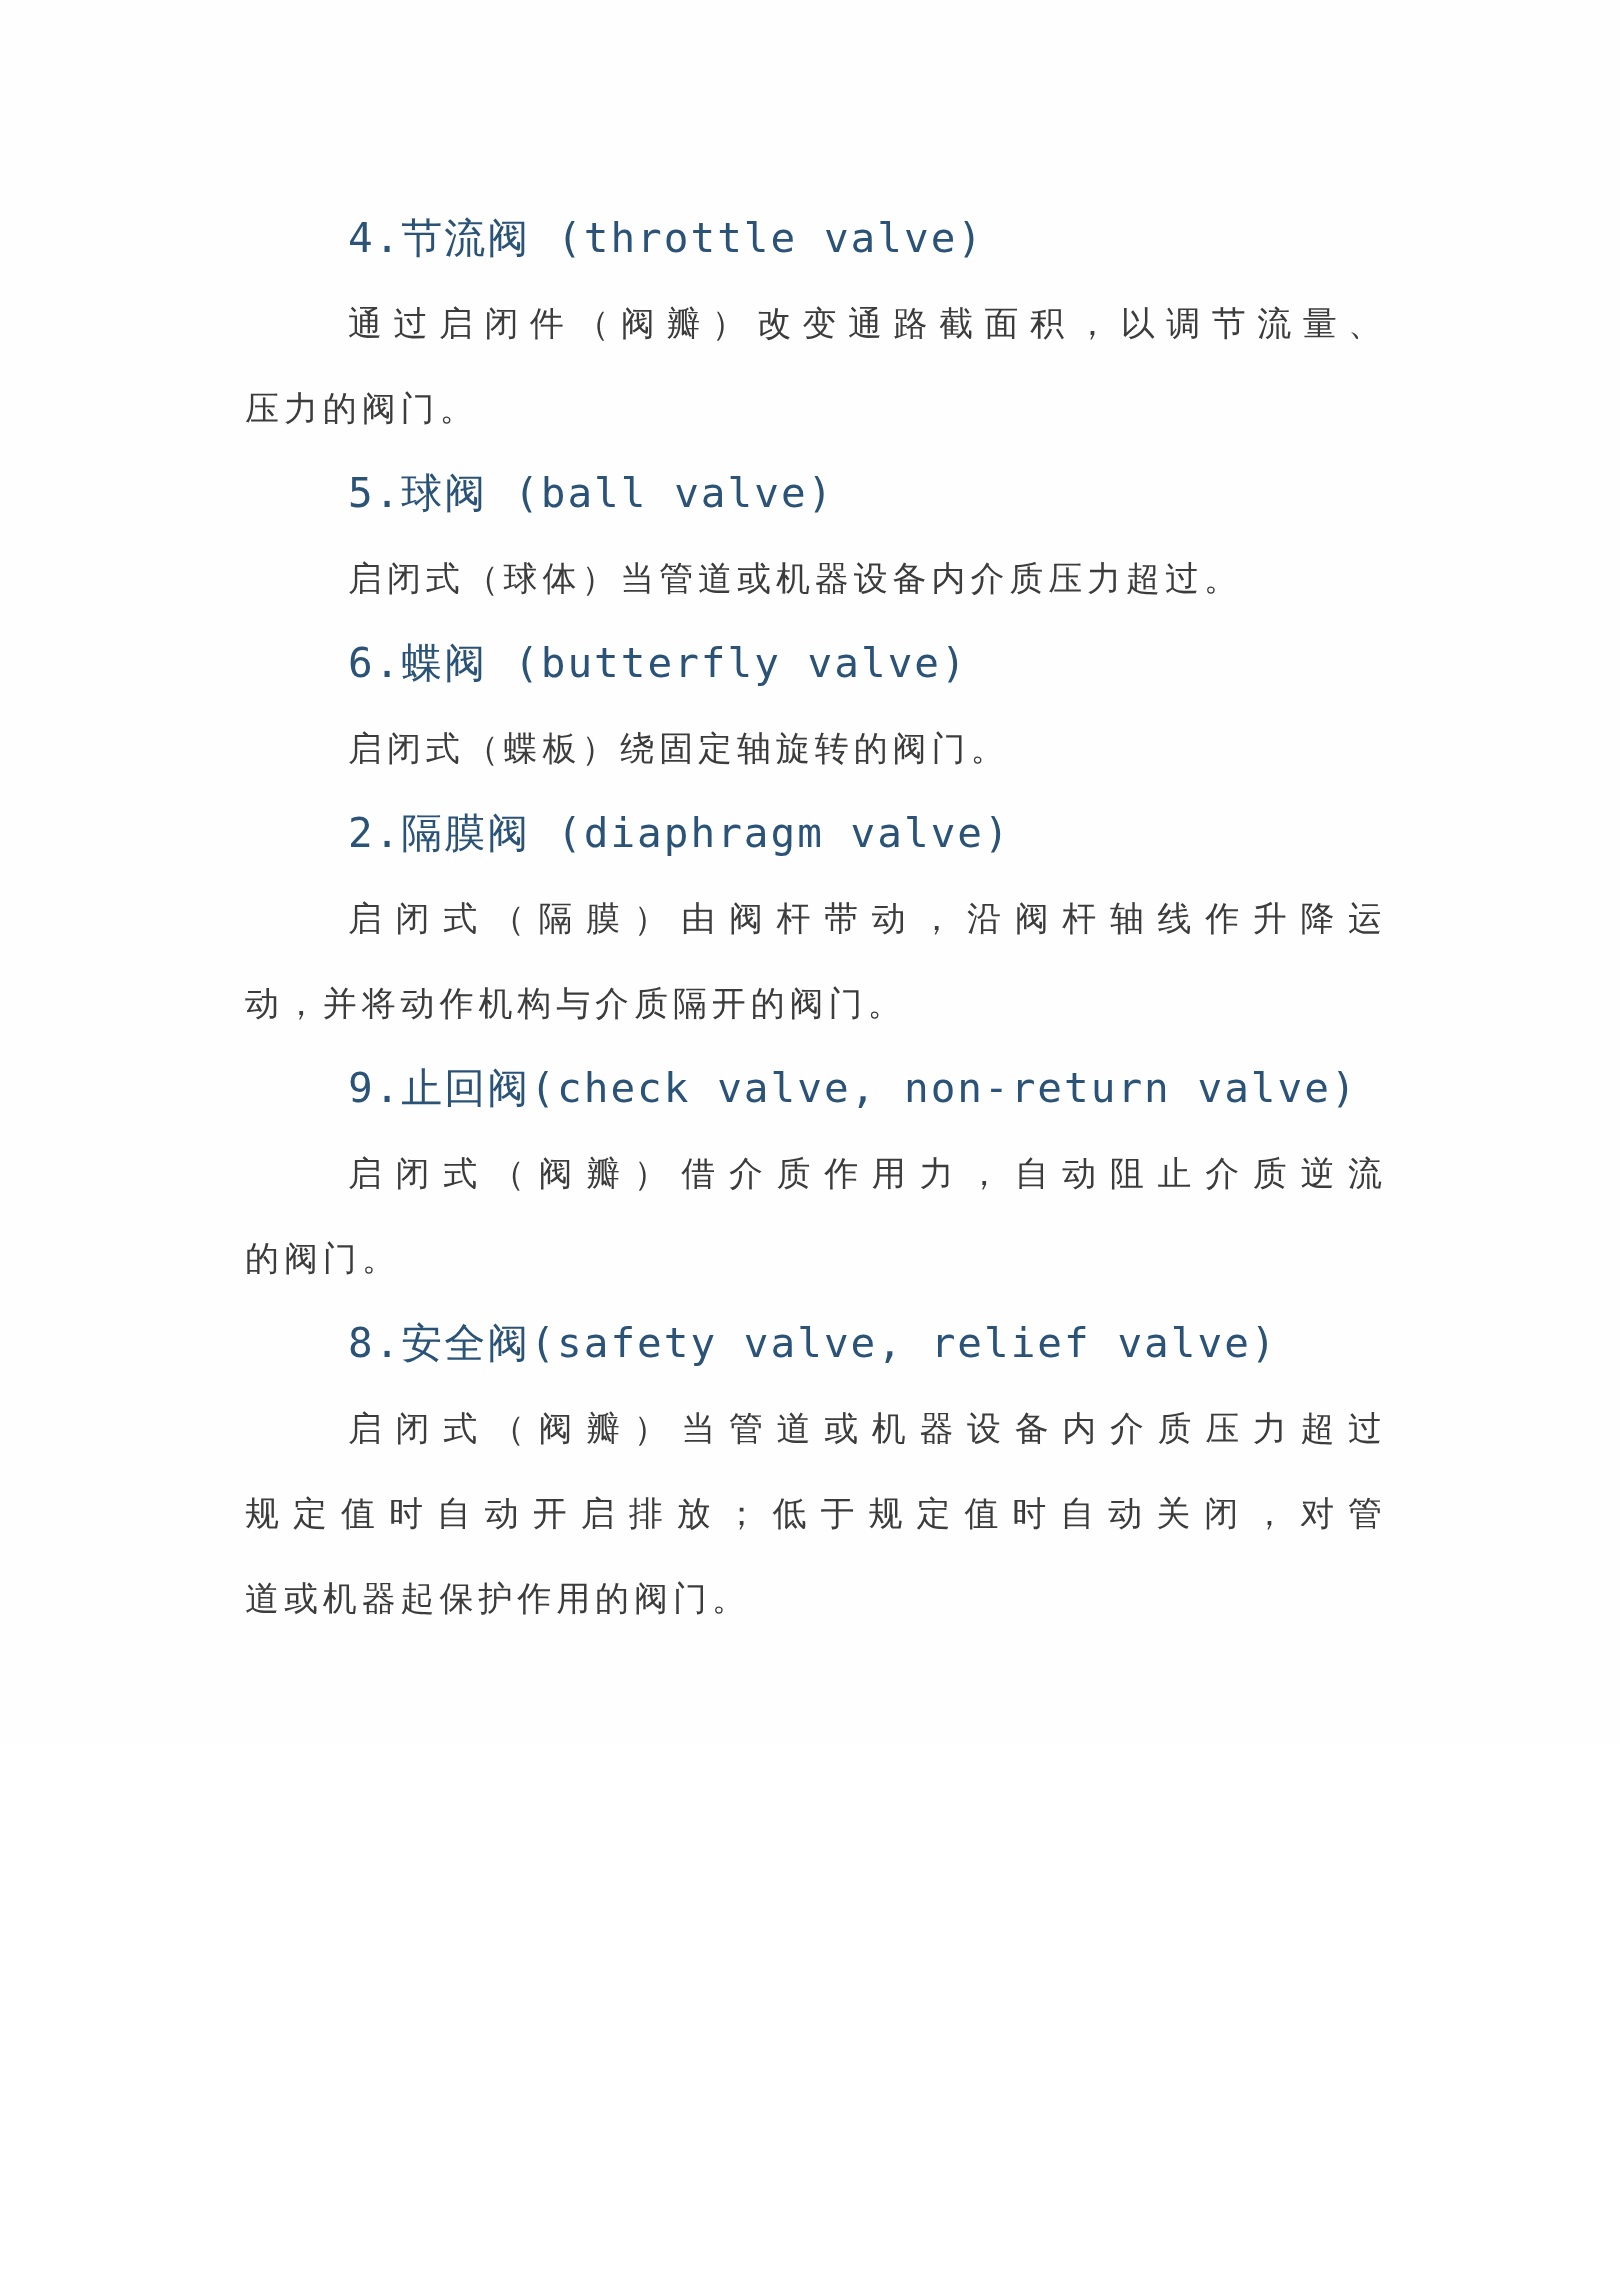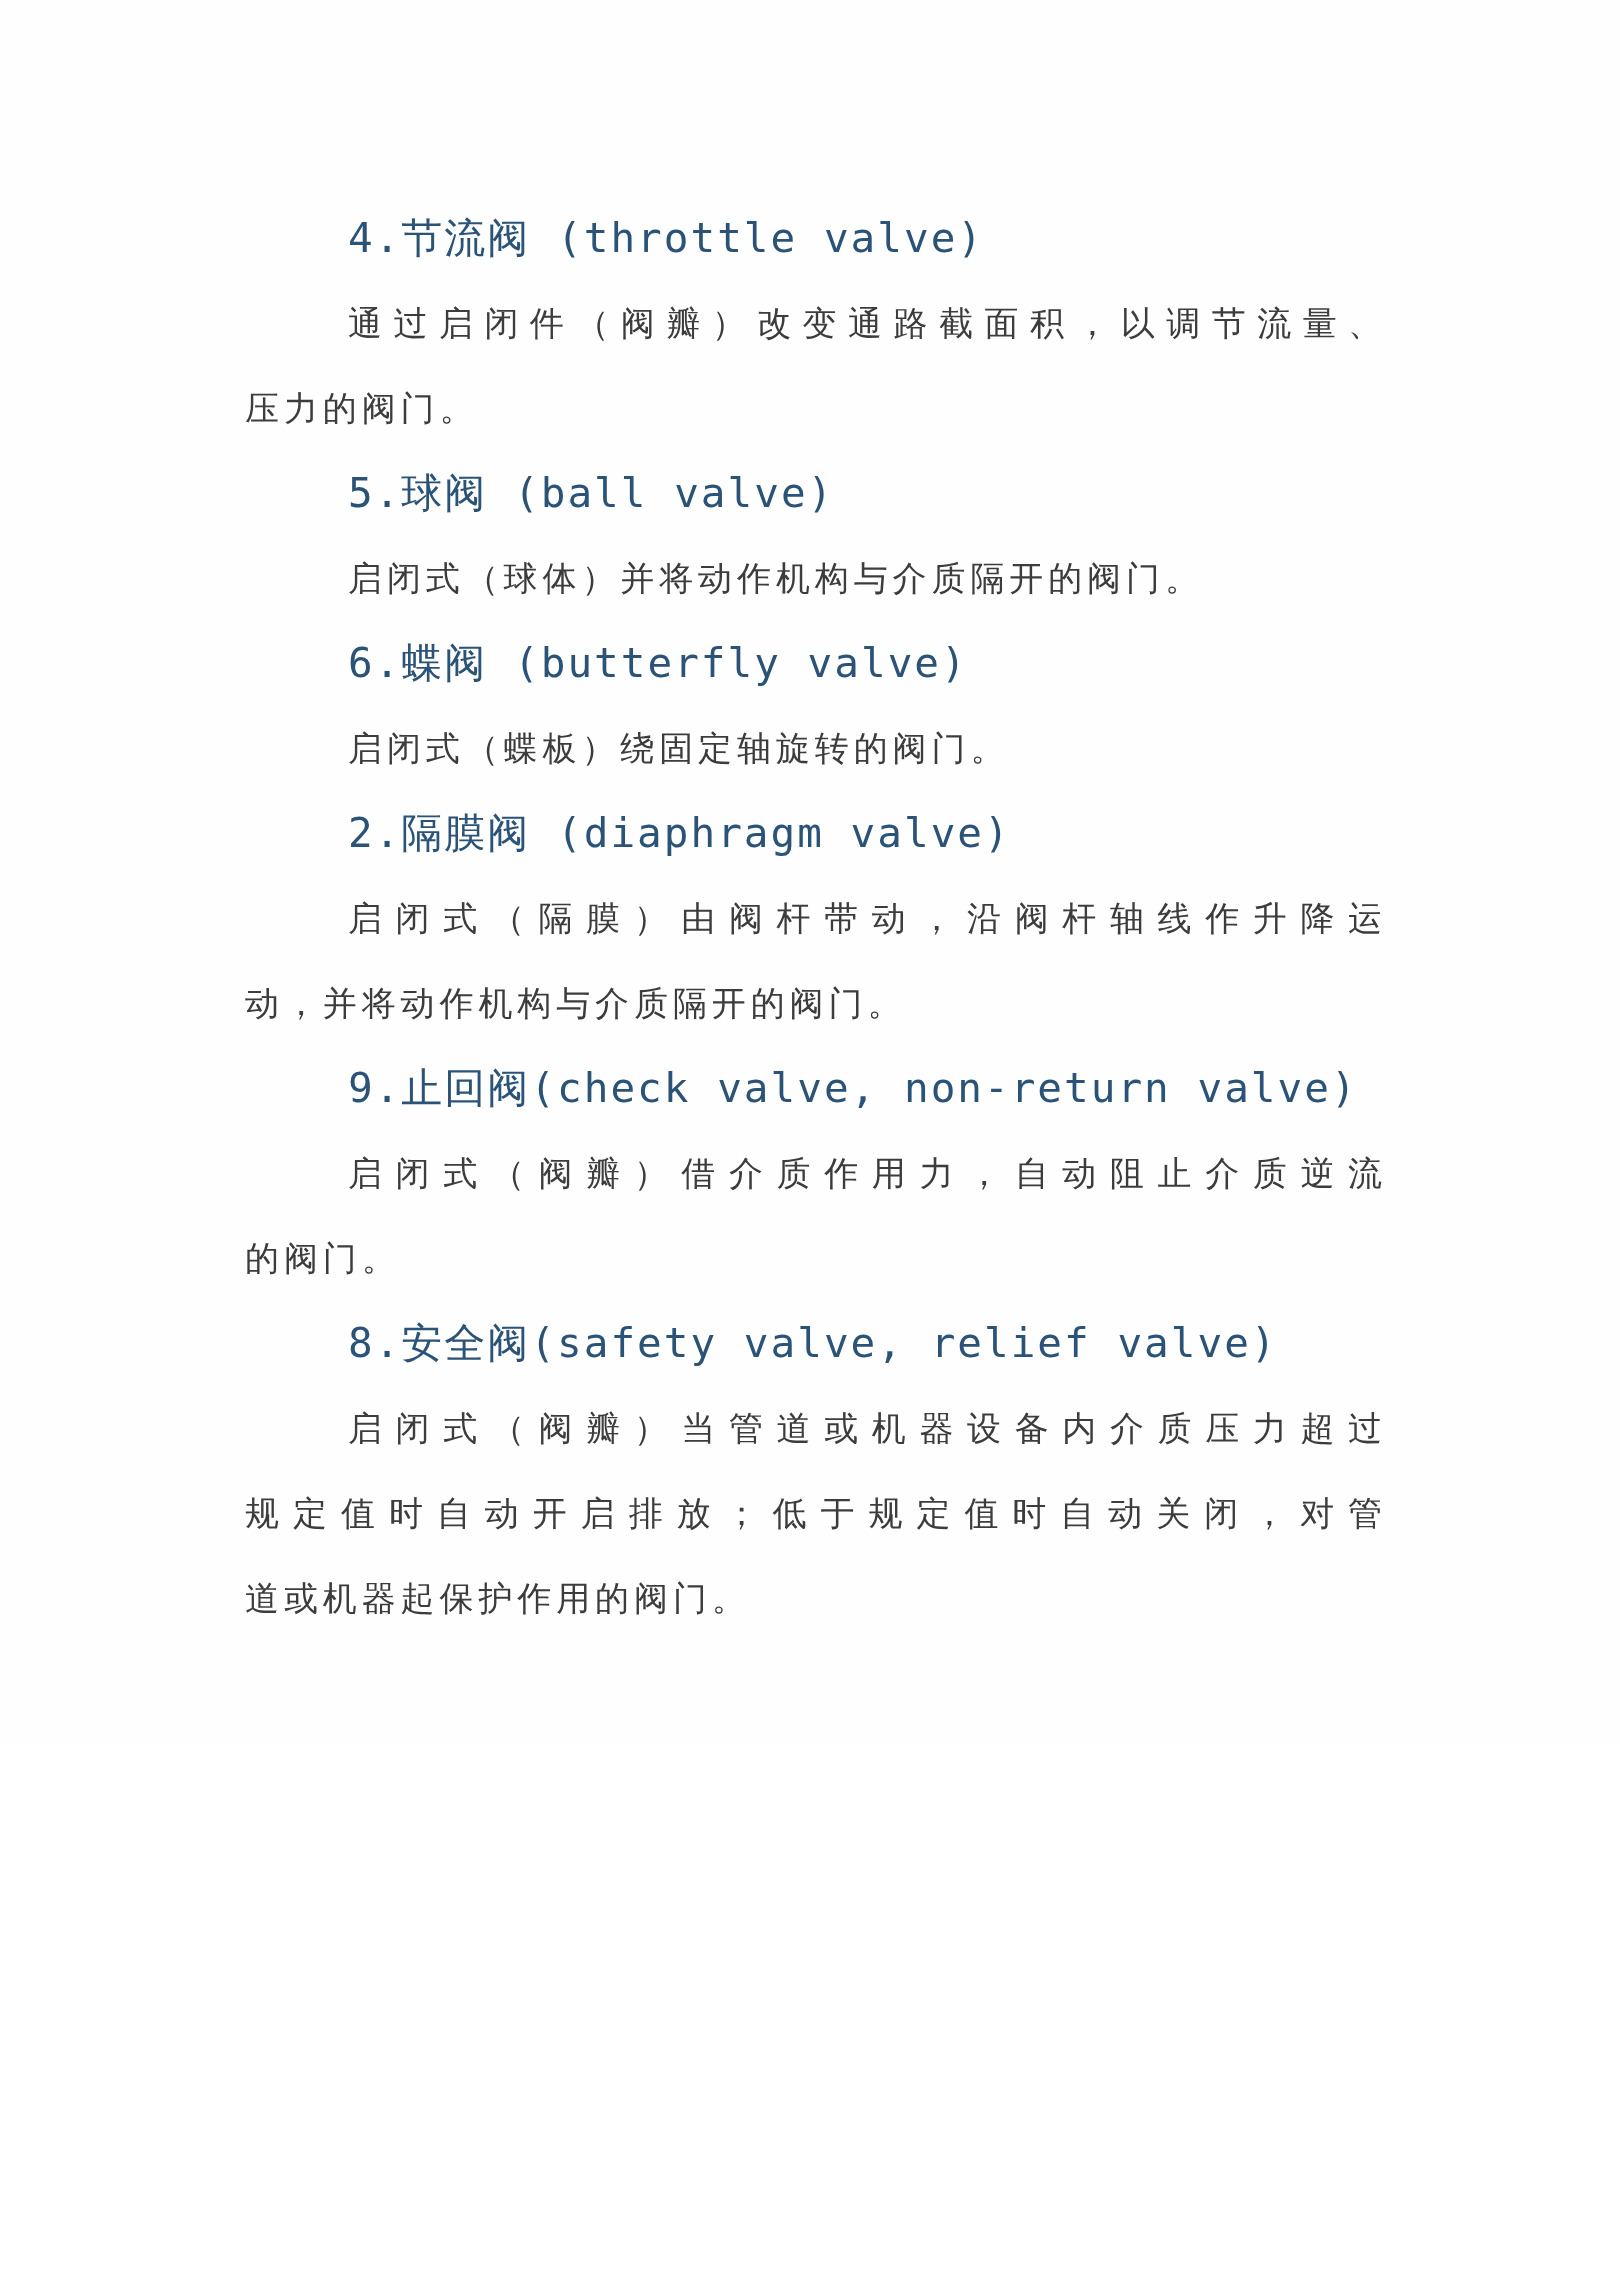--- a/index.html
+++ b/index.html
@@ -52,21 +52,21 @@
 
 <div class="page" style="background: rgb(254, 254, 254); --heading-color: #2b5378; --body-color: #3c3c3c;">
   <div class="content" id="doc-content">
       <div>
         <div class="line heading-line indent">4.节流阀 (throttle valve)</div>
         <div class="line body-line indent just">通过启闭件（阀瓣）改变通路截面积，以调节流量、</div>
         <div class="line body-line">压力的阀门。</div>
       </div>
       <div>
         <div class="line heading-line indent">5.球阀 (ball valve)</div>
-        <div class="line body-line indent">启闭式（球体）并将动作机构与介质隔开的阀门。</div>
+        <div class="line body-line indent">启闭式（球体）当管道或机器设备内介质压力超过。</div>
       </div>
       <div>
         <div class="line heading-line indent">6.蝶阀 (butterfly valve)</div>
         <div class="line body-line indent">启闭式（蝶板）绕固定轴旋转的阀门。</div>
       </div>
       <div>
         <div class="line heading-line indent">2.隔膜阀 (diaphragm valve)</div>
         <div class="line body-line indent just">启闭式（隔膜）由阀杆带动，沿阀杆轴线作升降运</div>
         <div class="line body-line">动，并将动作机构与介质隔开的阀门。</div>
       </div>

